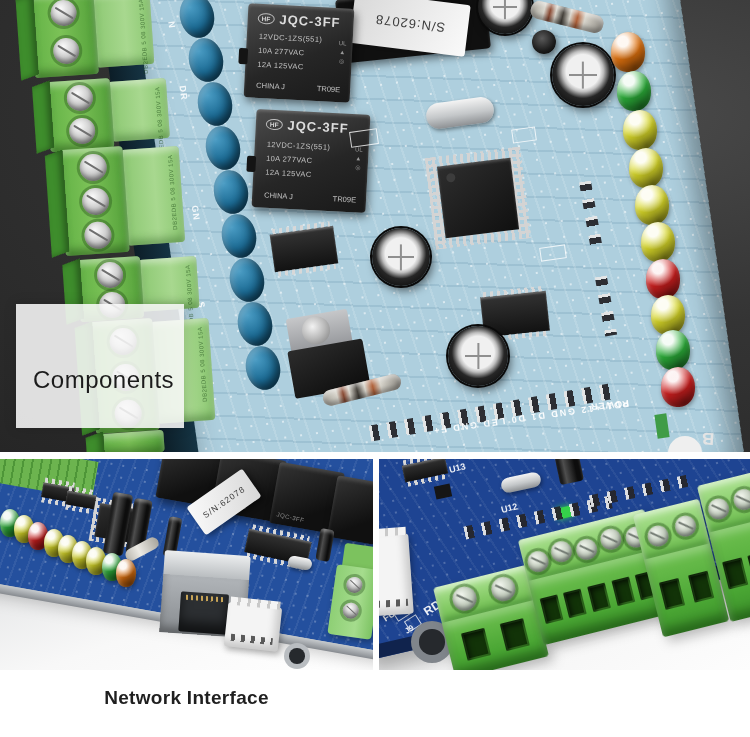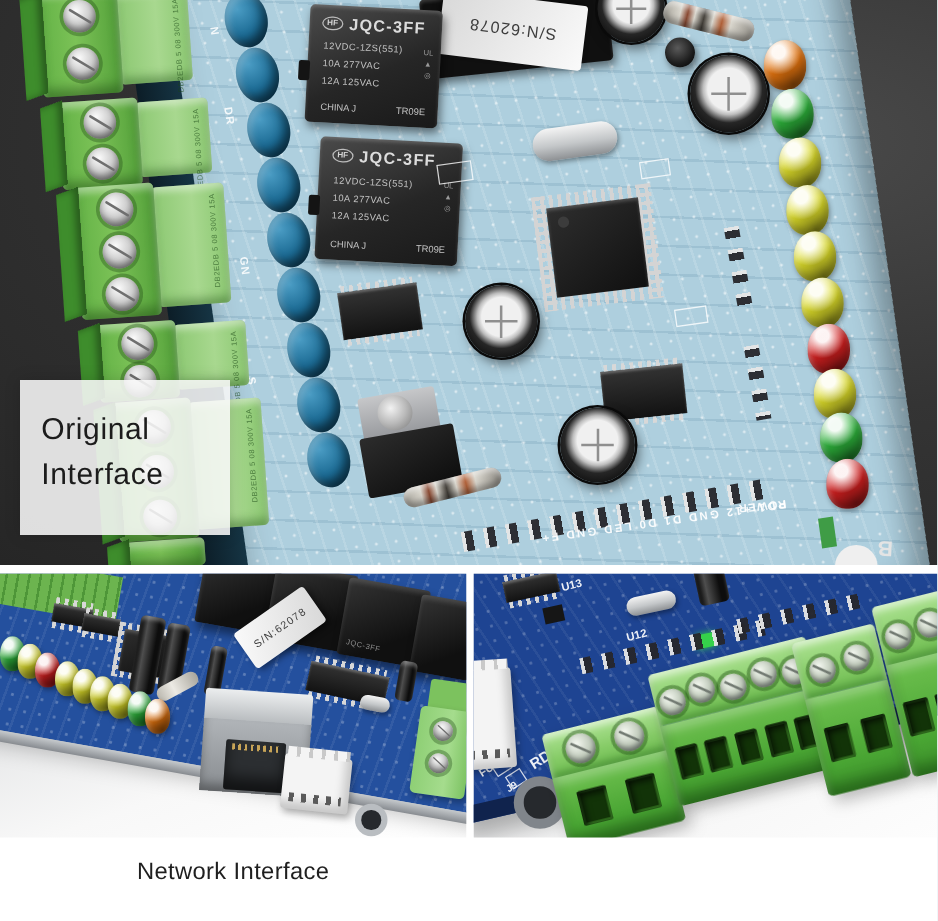--- a/index.html
+++ b/index.html
@@ -333,22 +333,21 @@
         <div class="screw" style="left:20px;top:80px;width:27px;height:27px;"></div>
         </div>
       <div class="t-side"></div>
     </div>
     <div class="term" style="left:86px;top:430px;height:22px;">
       <div class="t-face"></div>
         <div class="t-side"></div>
     </div>
 
     <div id="overlay-box" class="abs">
-      <span class="ln" style="top:26px;">Original</span>
-      <span class="ln" style="top:62px;">Interface</span>
+      <span class="ln" style="top:62px;">Components</span>
     </div>
   </div>
 
   <div id="bl-photo" class="panel">
     <div id="bl-board"></div>
 
     <div class="abs" style="left:-4px;top:-6px;width:100px;height:38px;transform:rotate(10deg);background:repeating-linear-gradient(90deg,#6cb44f 0 7px,#4e9638 7px 9px);border-radius:0 0 4px 4px;"></div>
 
     <div class="soic" style="left:42px;top:26px;width:32px;height:15px;transform:rotate(10deg);"></div>
     <div class="soic" style="left:66px;top:34px;width:30px;height:14px;transform:rotate(10deg);"></div>
@@ -479,14 +478,14 @@
         <div class="bt-screw" style="width:21px;height:21px;margin-top:6px;"></div>
         <div class="bt-screw" style="width:21px;height:21px;"></div>
       </div>
       <div class="bt-front" style="height:92px;">
         <div class="bt-hole" style="width:20px;height:28px;"></div>
         <div class="bt-hole" style="width:20px;height:28px;"></div>
       </div>
     </div>
   </div>
 
-  <div class="caption" style="left:0;width:373px;">Network Interface</div>
+  <div class="caption" style="left:0;width:373px;font-weight:bold;">Network Interface</div>
 </div>
 
 </body></html>

